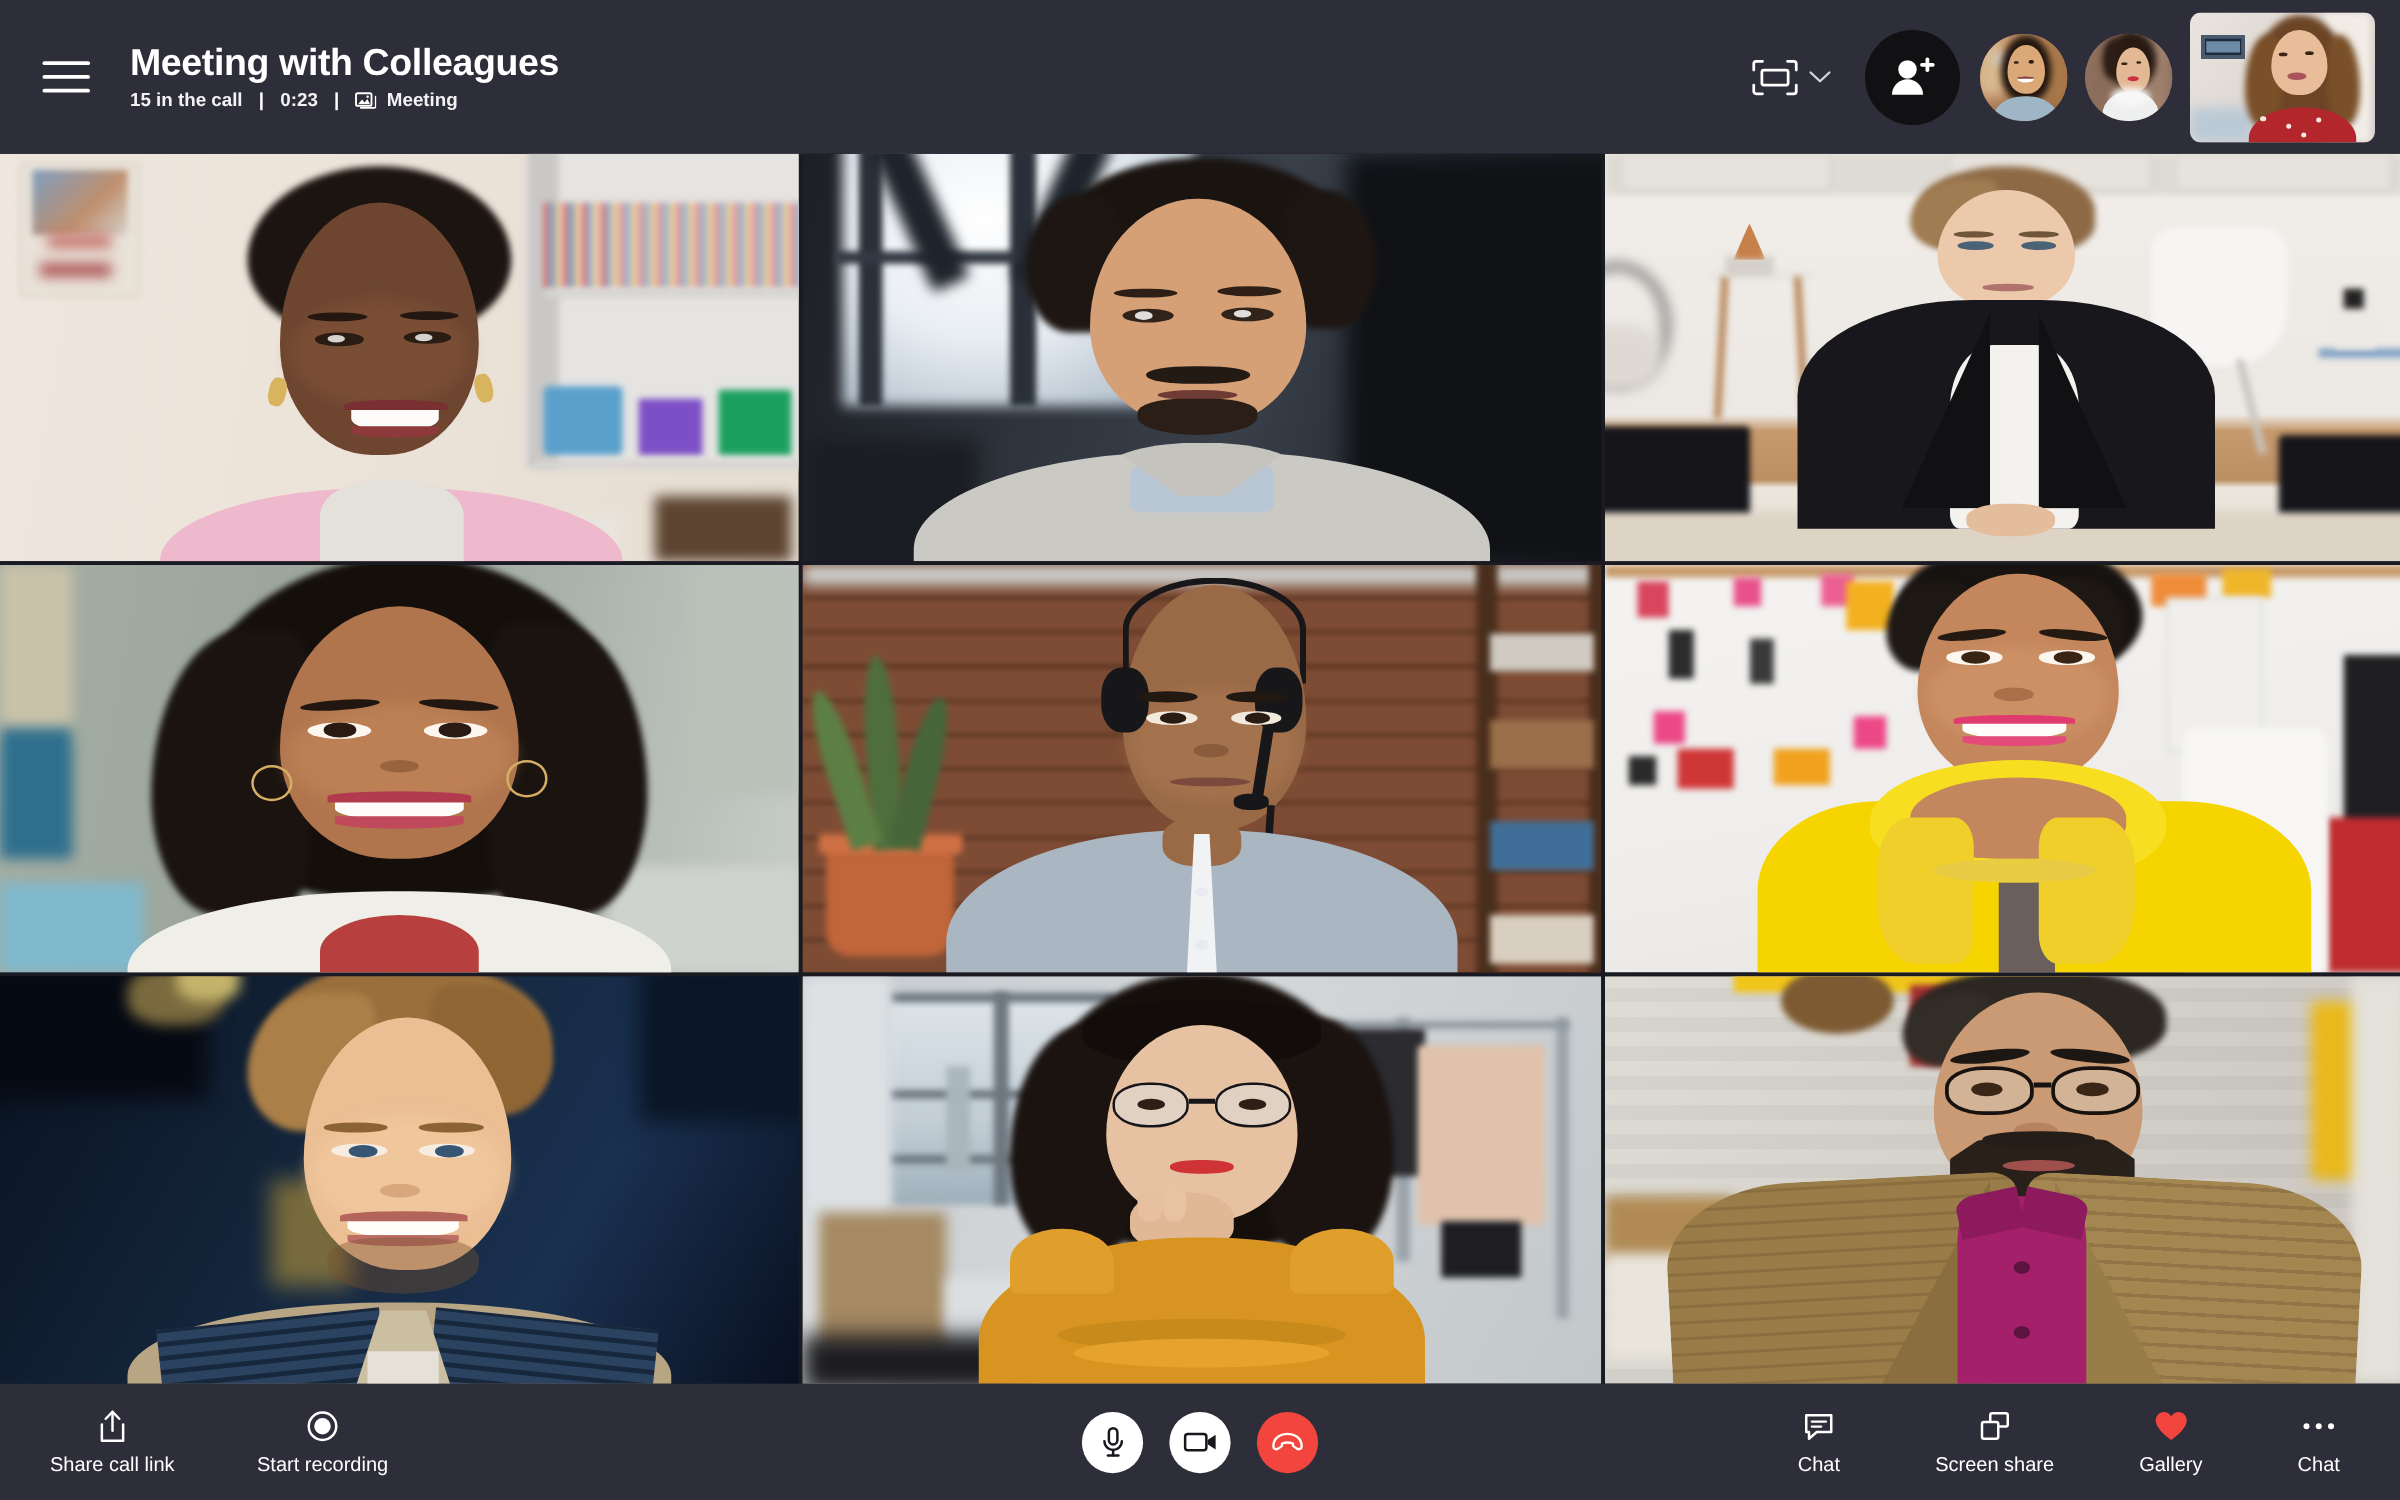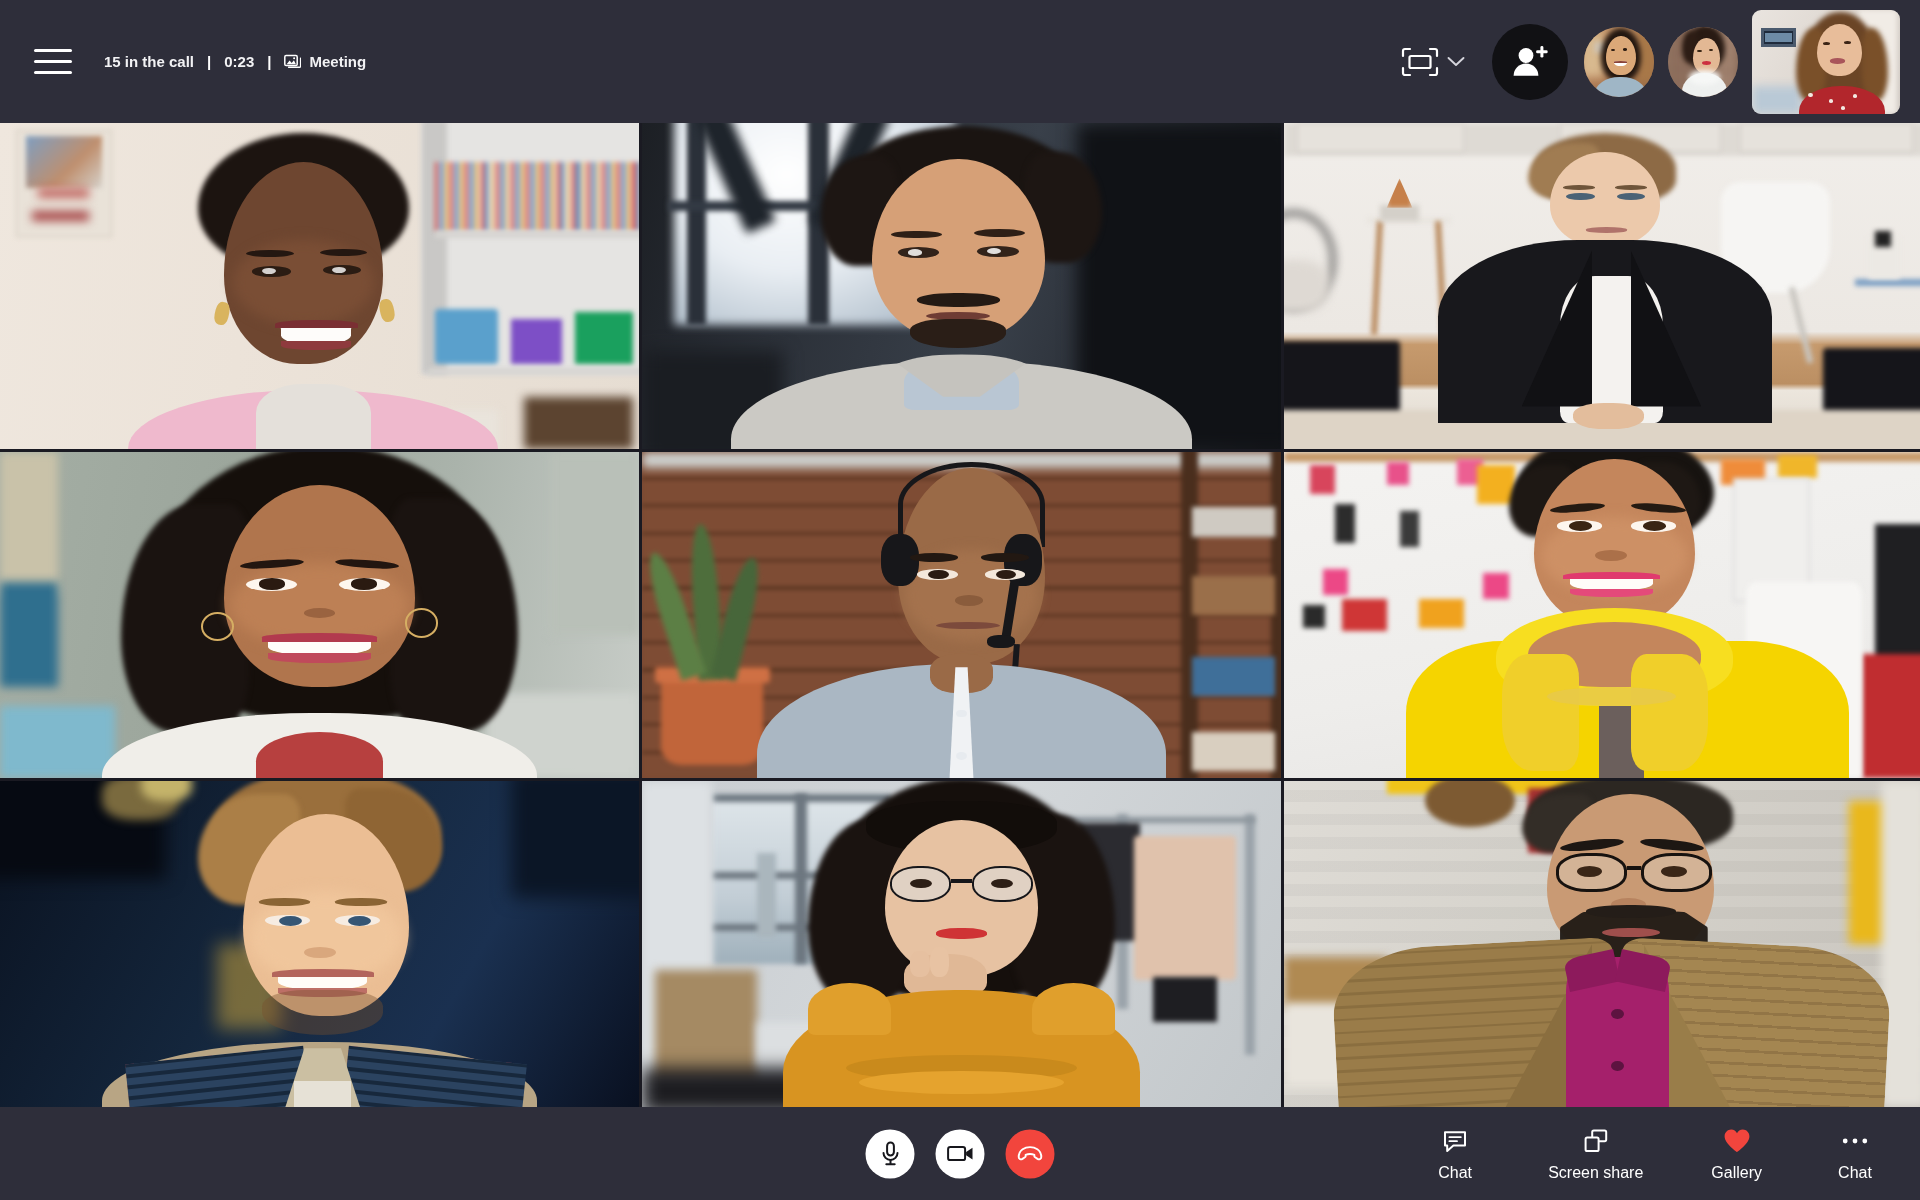--- a/index.html
+++ b/index.html
@@ -96,20 +96,21 @@
 
   <div class="header">
 
     <div class="hamburger">
       <i></i>
         <i></i>
         <i></i>
     </div>
 
     <div class="titleblock">
+      <div class="meeting-title">Meeting with Colleagues</div>
       <div class="meta-row">
         <span>15 in the call</span>
         <span class="sep">|</span>
         <span>0:23</span>
         <span class="sep">|</span>
         <span class="meta-gallery">
           <span class="gallery-glyph">
             <svg width="17" height="15" viewBox="0 0 17 15">
               <rect x="0.8" y="1.6" width="12.4" height="10" rx="1.3" fill="none" stroke="#fff" stroke-width="1.5"></rect>
               <path d="M2.6 10.2 L5.6 6.6 L7.7 9.0 L9.9 6.2 L11.9 10.2 Z" fill="#fff"></path>
@@ -610,20 +611,44 @@
         <div class="sh" style="left:52%;top:53%;width:8%;height:10%;background:#8d1a5c;border-radius:0 30% 0 0;transform:rotate(12deg);"></div>
         <div class="sh" style="left:51%;top:70%;width:2%;height:3%;background:#5d1340;border-radius:50%;"></div>
         <div class="sh" style="left:51%;top:86%;width:2%;height:3%;background:#5d1340;border-radius:50%;"></div>
       </div>
     </div>
 
   </div>
 
   <div class="bottombar">
 
+    <div class="bar-left">
+
+      <div class="baritem">
+        <span class="glyph">
+          <svg width="26" height="28" viewBox="0 0 26 28">
+            <path d="M13 2.5 L13 17.5" fill="none" stroke="#fff" stroke-width="2" stroke-linecap="round"></path>
+            <path d="M7.6 8 L13 2.4 L18.4 8" fill="none" stroke="#fff" stroke-width="2" stroke-linecap="round" stroke-linejoin="round"></path>
+            <path d="M4.5 12.5 L4.5 25.5 L21.5 25.5 L21.5 12.5" fill="none" stroke="#fff" stroke-width="2" stroke-linecap="round" stroke-linejoin="round"></path>
+          </svg>
+        </span>
+        <span class="lbl">Share call link</span>
+      </div>
+
+      <div class="baritem">
+        <span class="glyph">
+          <svg width="26" height="26" viewBox="0 0 26 26">
+            <circle cx="13" cy="13" r="11" fill="none" stroke="#fff" stroke-width="2"></circle>
+            <circle cx="13" cy="13" r="6.6" fill="#fff"></circle>
+          </svg>
+        </span>
+        <span class="lbl">Start recording</span>
+      </div>
+
+    </div>
 
     <div class="bar-center">
 
       <div class="ctl white">
         <svg width="22" height="26" viewBox="0 0 22 26">
           <rect x="7.6" y="2" width="6.8" height="13" rx="3.4" fill="none" stroke="#17171c" stroke-width="2"></rect>
           <path d="M4 12.4 a7 7 0 0 0 14 0" fill="none" stroke="#17171c" stroke-width="2" stroke-linecap="round"></path>
           <path d="M11 19.4 L11 23.6" stroke="#17171c" stroke-width="2" stroke-linecap="round"></path>
           <path d="M6.8 23.8 L15.2 23.8" stroke="#17171c" stroke-width="2" stroke-linecap="round"></path>
         </svg>

